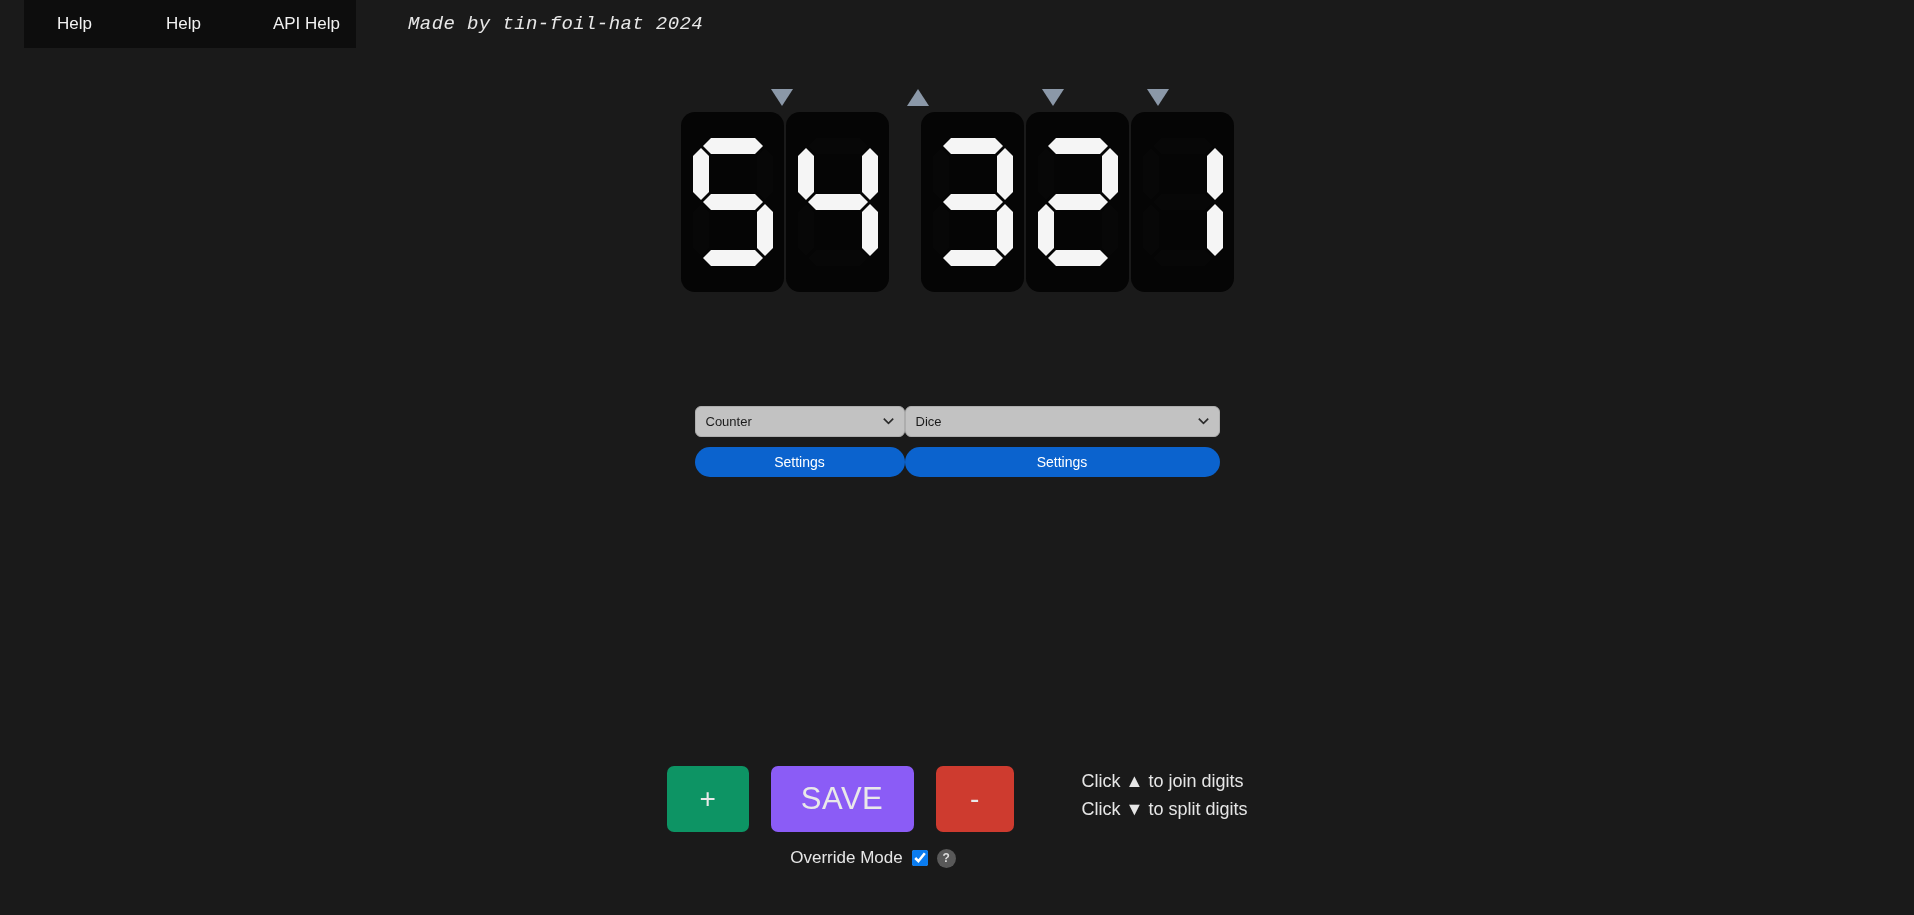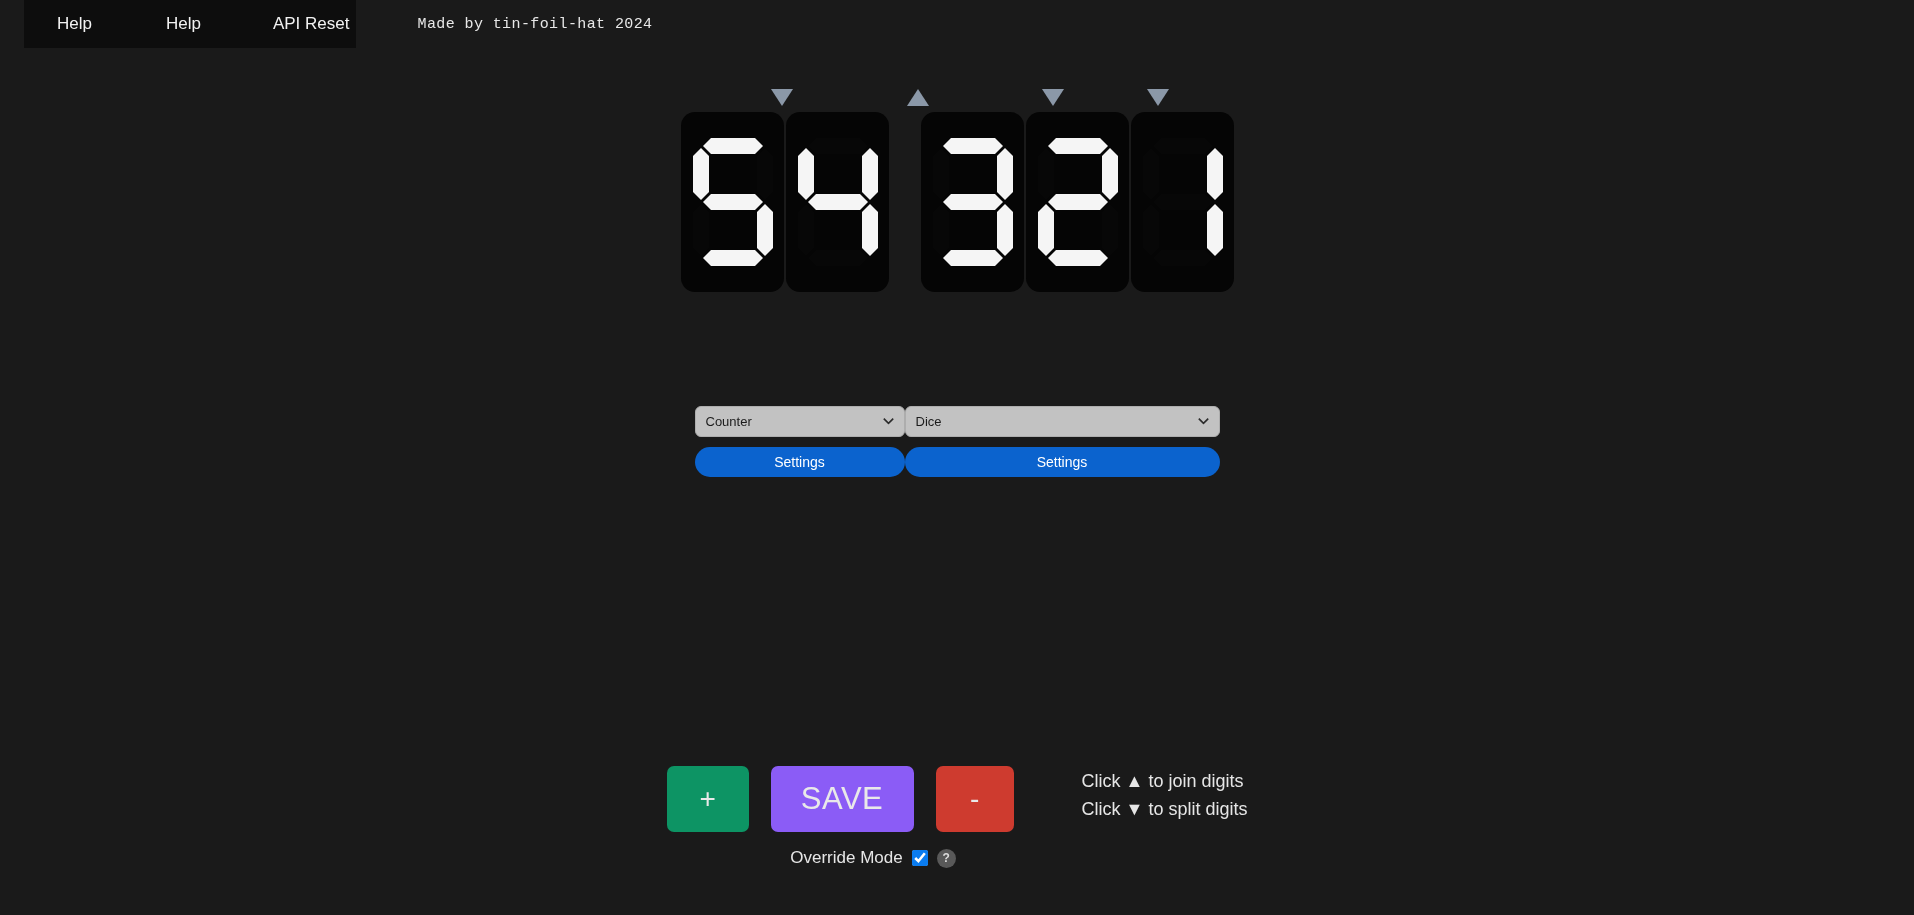--- a/index.html
+++ b/index.html
@@ -44,23 +44,24 @@
   }
   .nav-slot-1 { margin-left: 27px; }
   .nav-slot-2 { margin-left: 62px; }
   .nav-slot-3 { margin-left: 60px; }
   .nav-credit {
     position: relative;
     z-index: 2;
     margin-left: 62px;
     color: #e8e8e8;
     font-family: "Liberation Mono", "DejaVu Sans Mono", monospace;
-    font-size: 15px;
+    font-size: 19px;
     letter-spacing: 0.4px;
     white-space: nowrap;
+    font-style: italic;
   }
 
   
   .stage {
     position: relative;
     width: 100%;
     height: 867px;
   }
 
   .display-wrap {
@@ -244,21 +245,21 @@
   }
 </style>
 </head>
 <body>
 
 <div class="navbar">
   <div class="nav-dark"></div>
   <div class="nav-links">
     <a href="#" class="nav-link nav-slot-1">Help</a>
     <a href="#" class="nav-link nav-slot-2">Help</a>
-    <a href="#" class="nav-link nav-slot-3">API Reset</a>
+    <a href="#" class="nav-link nav-slot-3">API Help</a>
   </div>
   <div class="nav-credit">Made by tin-foil-hat 2024</div>
 </div>
 
 <div class="stage">
 
   <div class="display-wrap">
     <div class="display-center">
 
       <div class="arrow-row">

